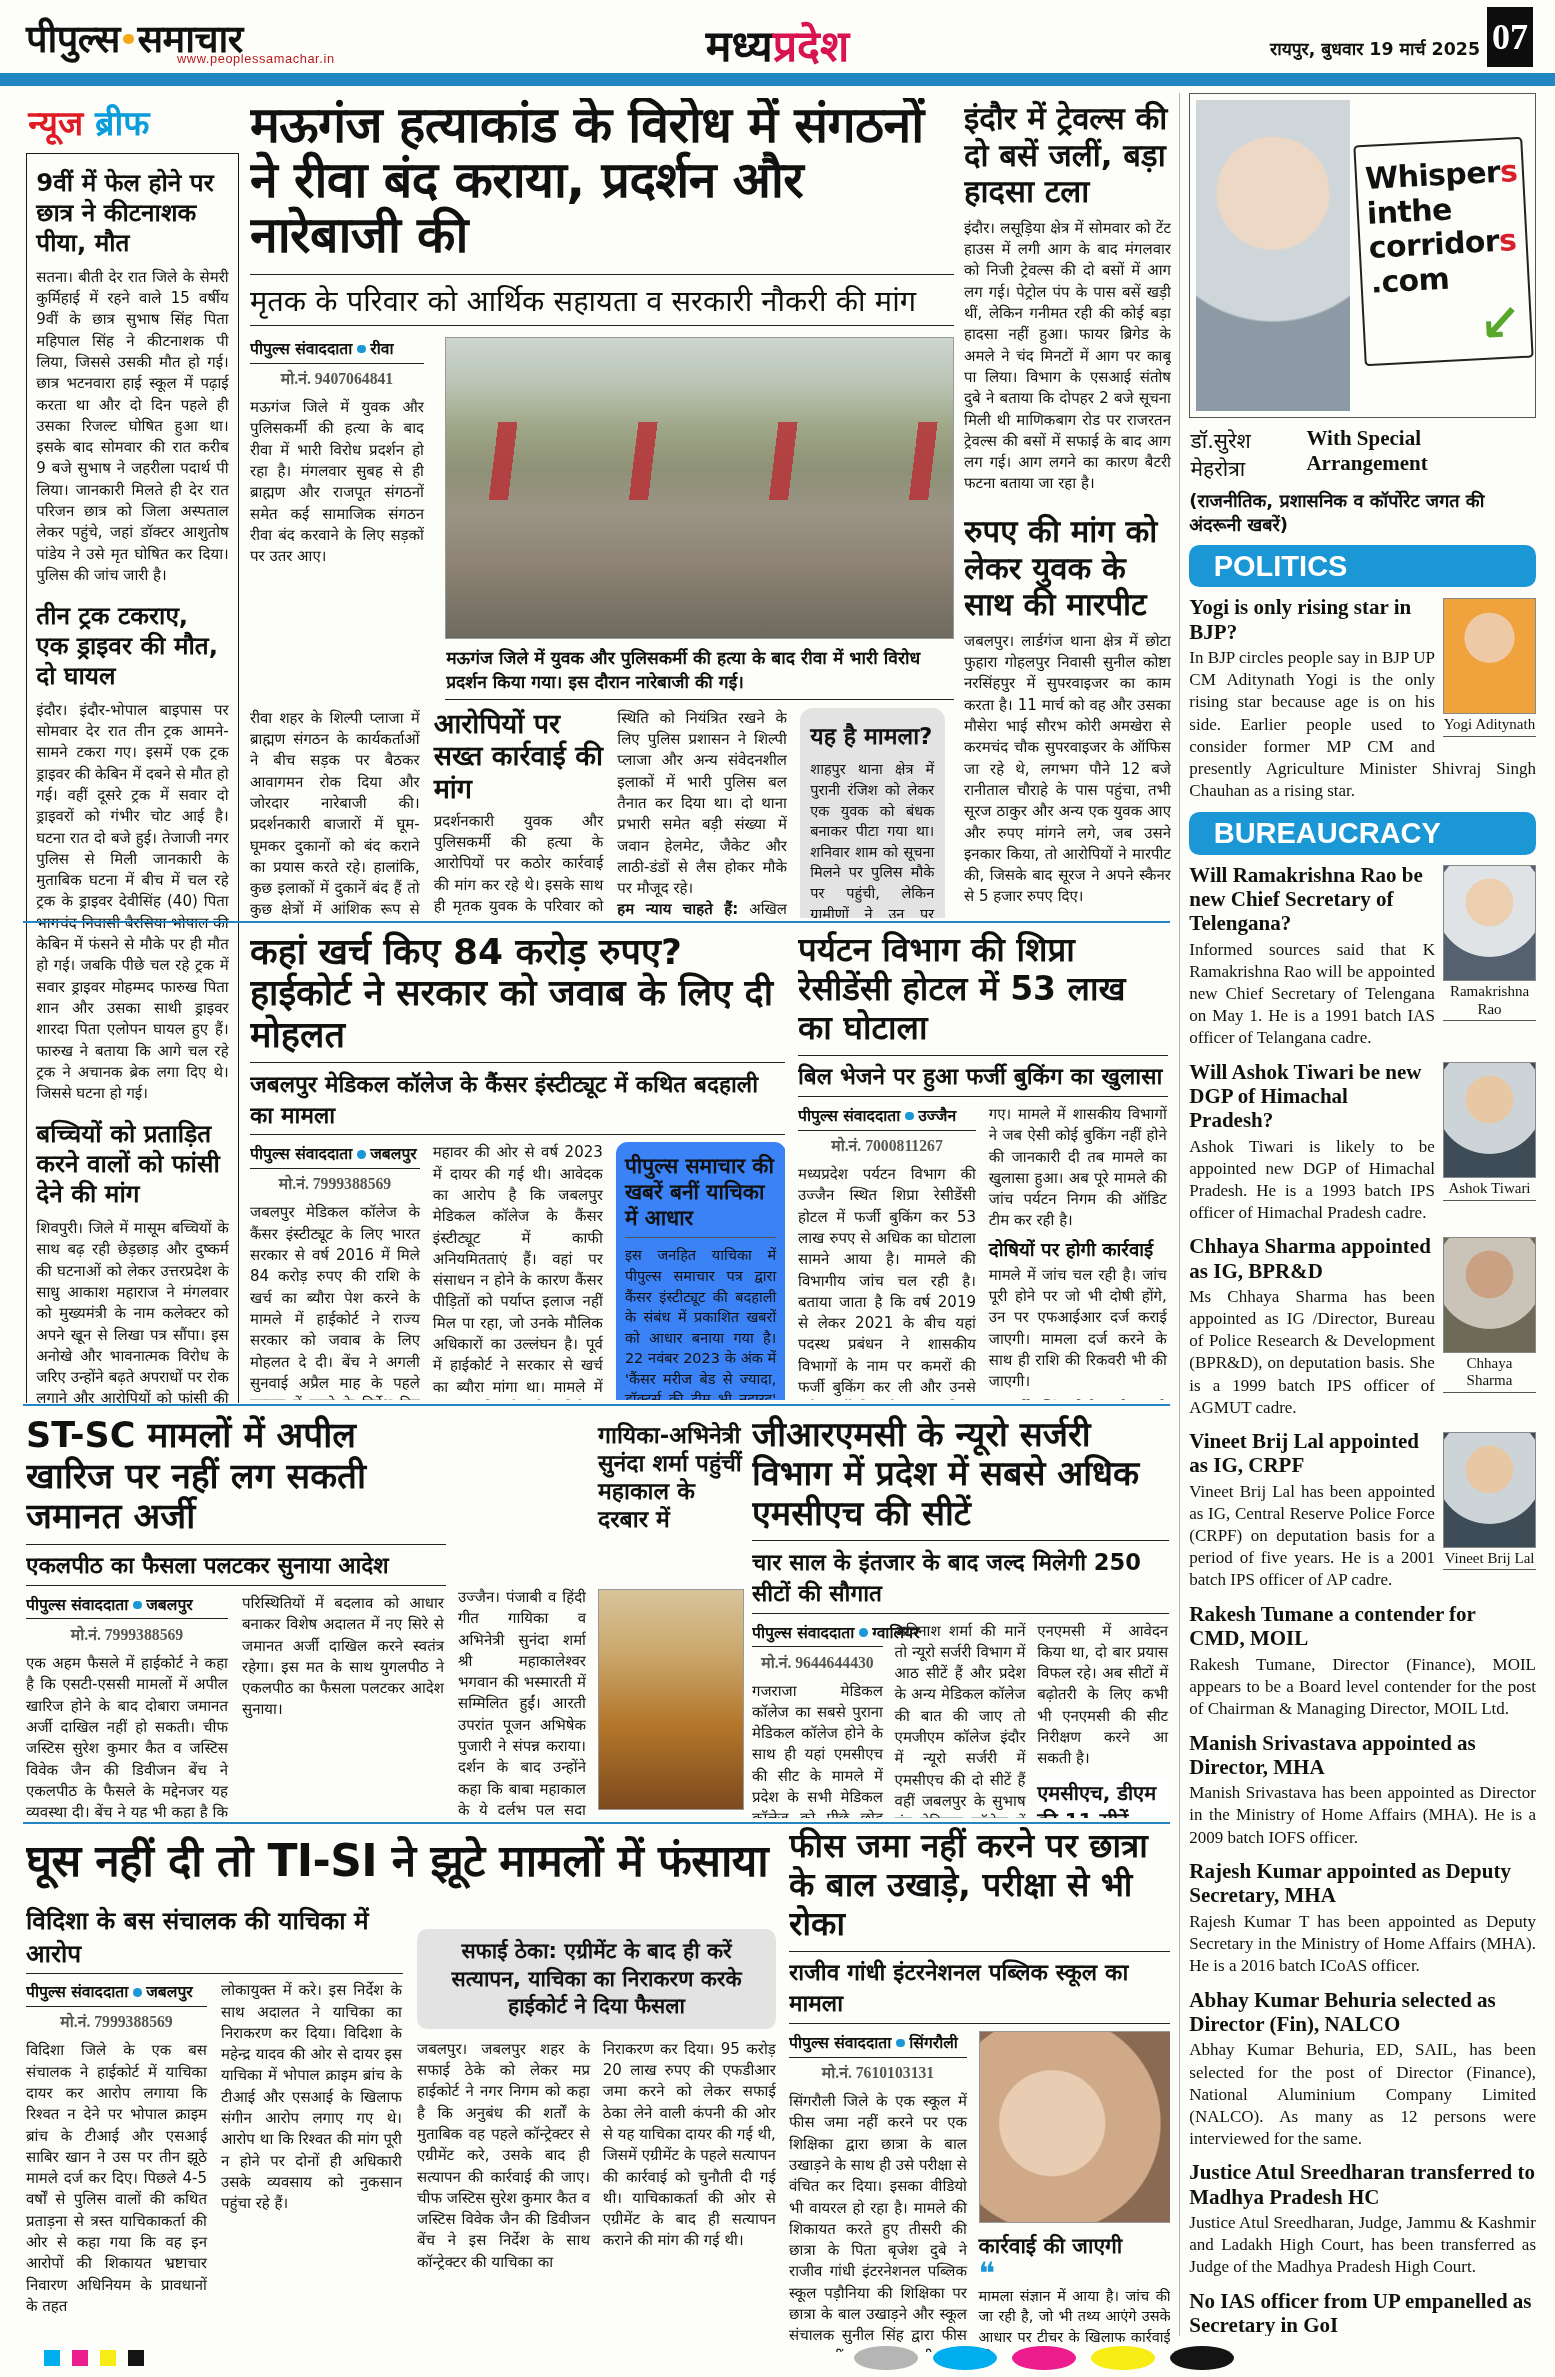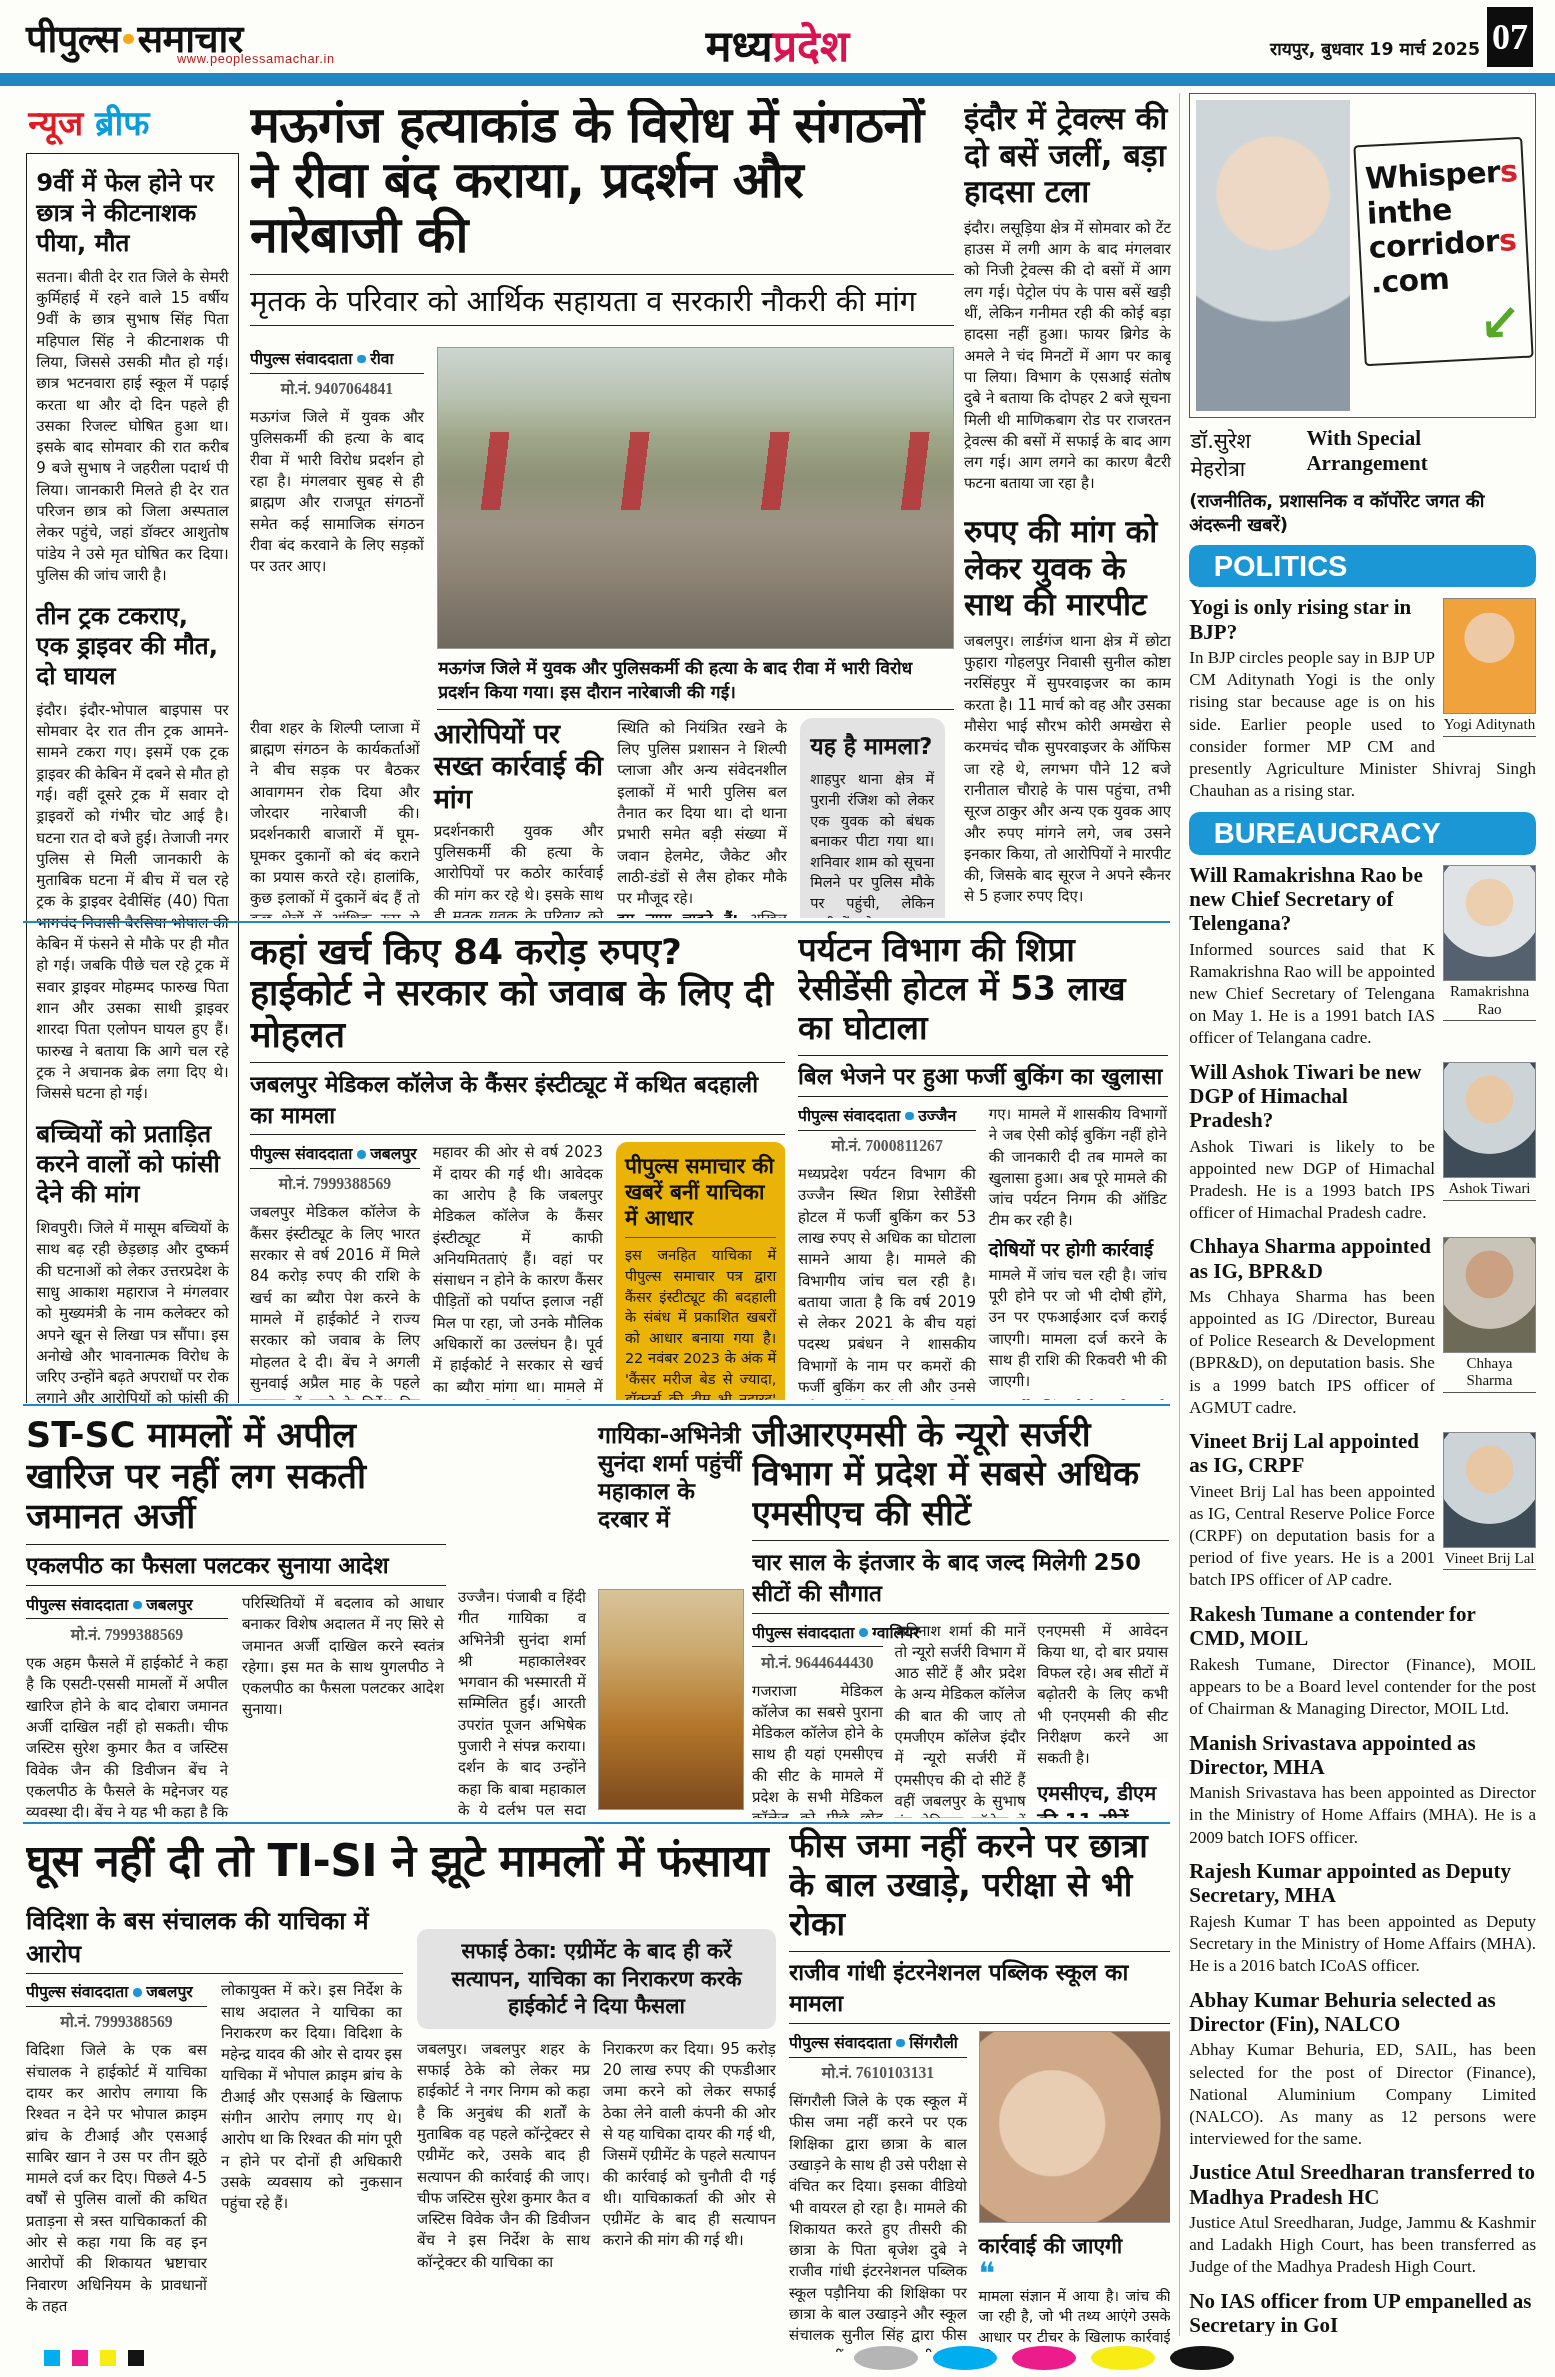--- a/index.html
+++ b/index.html
@@ -29,21 +29,21 @@
   .brief{position:absolute;left:26px;top:98px;width:213px;height:1305px;overflow:hidden}
   .brief-title{font-size:34px;font-weight:bold;margin:1.2px 0 8.1px 2.3px}
   .brief-red{color:#e01b24}.brief-blue{color:#0a9ddb}
   .brief-box{border:1.2px solid #1a1a1a;padding:8.1px 9.3px;height:1254px;overflow:hidden}
   .brief-box h4{font-size:24.4px;line-height:1.22;margin:5.8px 0 9.3px}
   .brief-box .body{margin-bottom:15px}
   
   .mainstory{position:absolute;left:250px;top:98px;width:704px;height:820px;overflow:hidden}
   .mainstory h1{font-size:50px;line-height:1.1;letter-spacing:-0.6px}
   .mainstory .subhead{font-size:29px;margin:10.5px 0 0;padding:5.8px 0;border-top:1.2px solid #222;border-bottom:1.2px solid #222}
-  .ms-row{display:flex;gap:13px;margin-top:21px}
+  .ms-row{display:flex;gap:21px;margin-top:11px}
   .ms-left{width:174px;flex:none}
   .ms-right{flex:1}
   .protest-photo{width:100%;height:302px;border:0.6px solid #999;background-image:
      repeating-linear-gradient(97deg,rgba(0,0,0,0) 0 52px,rgba(186,44,52,.8) 52px 71px,rgba(0,0,0,0) 71px 139px),
      linear-gradient(180deg,#ccd6d1 0%,#b8c3b2 16%,#9fa687 30%,#8d9176 44%,#9c9486 58%,#8d8273 76%,#6e695f 100%);
      background-size:100% 26%,100% 100%;background-position:0 38%,0 0;background-repeat:no-repeat}
   .caption{font-size:17.4px;font-weight:bold;padding:5.8px 1.2px;border-bottom:1.2px solid #222}
   .ms-bodyrow{display:flex;gap:12.8px;margin-top:8.1px}
   .cols3{width:537px;column-count:3;column-gap:14px;height:261px;overflow:hidden}
   .cols3 h3{font-size:27px;line-height:1.2;margin:4.6px 0 5.8px;column-span:none}
@@ -53,21 +53,21 @@
   
   .travels{position:absolute;left:964px;top:100px;width:207px;height:407px;overflow:hidden}
   .travels h2,.rupee h2{font-size:31px;line-height:1.18;margin-bottom:8.1px}
   .rupee{position:absolute;left:964px;top:513px;width:207px;height:404px;overflow:hidden}
   
   .crore84{position:absolute;left:250px;top:931px;width:535px;height:469px;overflow:hidden}
   .crore84 h2{font-size:36px;line-height:1.15}
   .band-sub{font-size:22.6px;font-weight:bold;margin:7px 0;padding:4.6px 0;border-top:1.2px solid #222;border-bottom:1.2px solid #222}
   .c84-row{display:flex;gap:12.8px}
   .c84-row .col{width:170px;flex:none}
-  .news-box{width:170px;flex:none;background:#eab308;border-radius:11.6px;padding:10.5px 9.3px;height:325px;overflow:hidden}
+  .news-box{width:170px;flex:none;background:#3b82f6;border-radius:11.6px;padding:10.5px 9.3px;height:325px;overflow:hidden}
   .news-box h3{font-size:21px;line-height:1.25;margin-bottom:7px;border-bottom:1.2px solid #555;padding-bottom:5.8px}
   .news-box .body{font-size:14.5px}
   .tourism{position:absolute;left:798px;top:931px;width:370px;height:469px;overflow:hidden}
   .tourism h2{font-size:33px;line-height:1.18}
   .t-row{display:flex;gap:12.8px}
   .t-row .col{width:178px;flex:none}
   .bold-inline{font-size:18.6px;margin:4.6px 0 3.5px}
   .attrib{font-size:15px;font-weight:bold;text-align:right;margin-top:4.6px}
   
   .stsc{position:absolute;left:26px;top:1415px;width:420px;height:403px;overflow:hidden}

